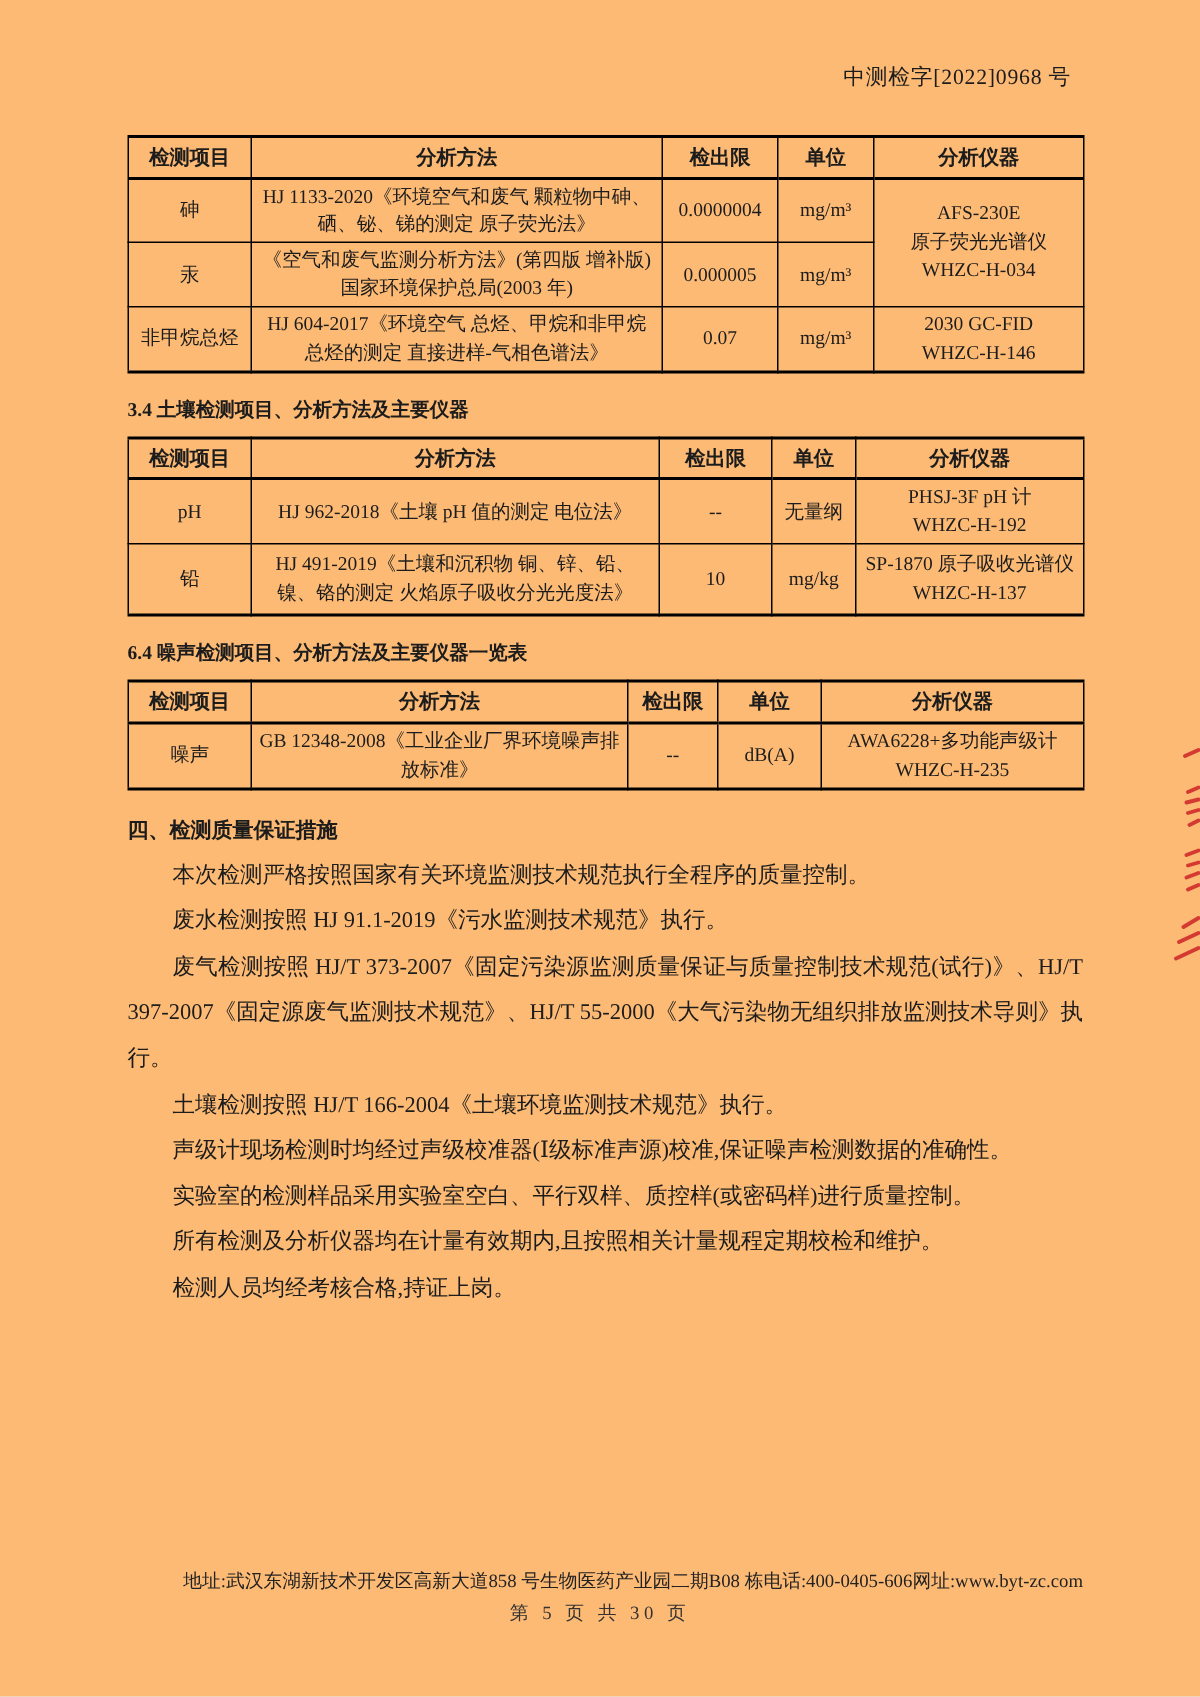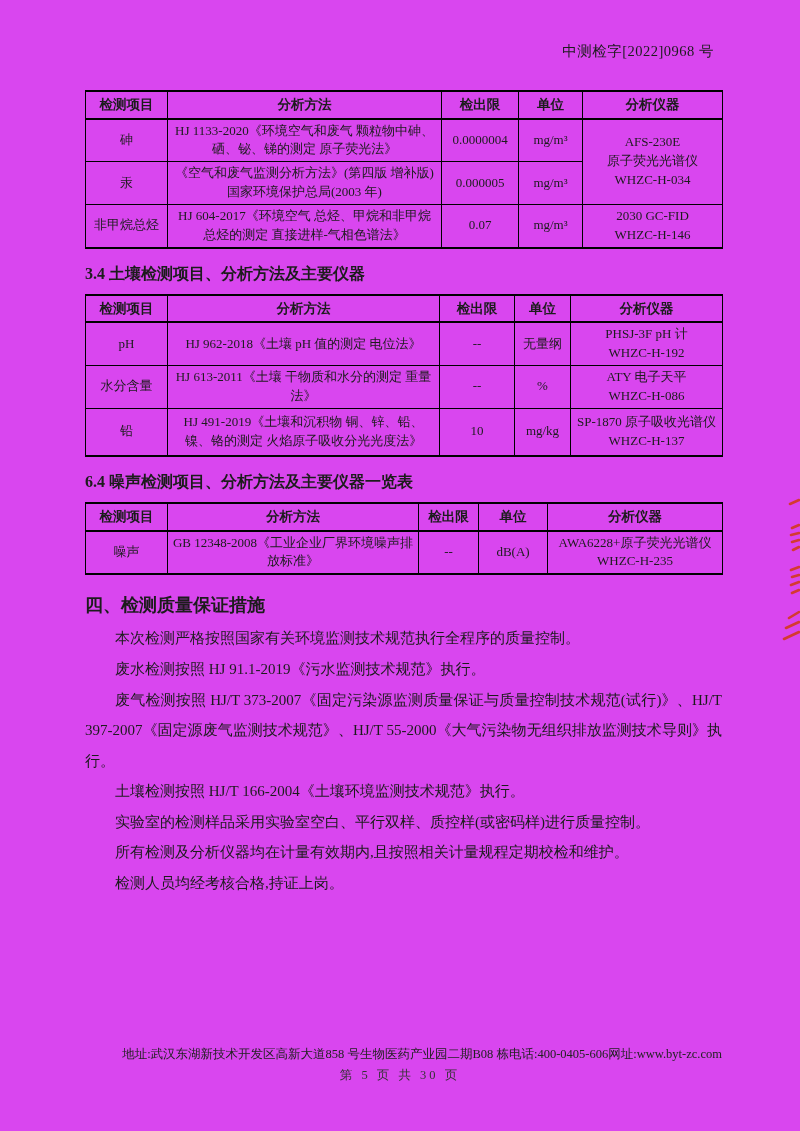--- a/index.html
+++ b/index.html
@@ -1,37 +1,37 @@
 <!DOCTYPE html>
 <html><head>
 <meta charset="utf-8">
 <style>
   html,body{margin:0;padding:0;background:#e8e8e8;}
   .page{
     position:relative;width:800px;height:1131px;margin:0 auto;
-    background:#d946ef;color:#1c1c1c;
+    background:#fdba74;color:#1c1c1c;
     font-family:"Liberation Serif","DejaVu Serif",serif;
     overflow:hidden;
   }
   .doc-number{position:absolute;top:42px;right:86px;font-size:14.5px;letter-spacing:.5px;}
   .content{position:absolute;left:85px;top:90px;width:637px;}
 
   table.rpt{border-collapse:collapse;table-layout:fixed;width:637px;
     border-top:2.5px solid #000;border-bottom:2.5px solid #000;font-size:13px;border-radius:11px;}
   table.rpt th,table.rpt td{
     border:1px solid #000;text-align:center;vertical-align:middle;
     padding:2px 4px;line-height:1.45;word-break:break-word;
   }
   table.rpt thead th{border-bottom:2px solid #000;font-weight:bold;font-size:13.5px;padding:3px 2px;}
   table.rpt tr{height:41px;}
   table.rpt thead tr{height:23px;}
   .inst-line{display:block;}
 
-  .sec-heading{font-size:16px;font-weight:bold;margin:15px 0 9px 0;}
-  .big-heading{font-size:18px;font-weight:bold;margin:18px 0 6px 0;}
+  .sec-heading{font-size:13px;font-weight:bold;margin:15px 0 9px 0;}
+  .big-heading{font-size:14px;font-weight:bold;margin:18px 0 6px 0;}
   .para{font-size:15px;line-height:2.04;text-indent:2em;margin:0;text-align:justify;}
 
   .seal{position:absolute;right:0;top:498px;width:20px;height:150px;overflow:hidden;}
   .footer-page{position:absolute;top:1067px;left:0;width:100%;text-align:center;
     font-size:12.5px;letter-spacing:3px;color:#333;}
   .footer-contact{position:absolute;top:1046px;left:85px;width:637px;
     display:flex;justify-content:flex-end;font-size:12.5px;color:#222;white-space:nowrap;}
 </style>
 </head>
 <body>
@@ -112,30 +112,20 @@
         <tr>
           <td>pH</td>
           <td>HJ 962-2018《土壤 pH 值的测定 电位法》</td>
           <td>--</td>
           <td>无量纲</td>
           <td>
             <span class="inst-line">PHSJ-3F pH 计</span>
             <span class="inst-line">WHZC-H-192</span>
           </td>
         </tr>
-        <tr>
-          <td>水分含量</td>
-          <td>HJ 613-2011《土壤 干物质和水分的测定 重量法》</td>
-          <td>--</td>
-          <td>%</td>
-          <td>
-            <span class="inst-line">ATY 电子天平</span>
-            <span class="inst-line">WHZC-H-086</span>
-          </td>
-        </tr>
         <tr style="height:48px">
           <td>铅</td>
           <td>HJ 491-2019《土壤和沉积物 铜、锌、铅、镍、铬的测定 火焰原子吸收分光光度法》</td>
           <td>10</td>
           <td>mg/kg</td>
           <td>SP-1870 原子吸收光谱仪 WHZC-H-137</td>
         </tr>
       </tbody>
     </table>
 
@@ -157,32 +147,33 @@
           <th>分析仪器</th>
         </tr>
       </thead>
       <tbody>
         <tr>
           <td>噪声</td>
           <td>GB 12348-2008《工业企业厂界环境噪声排放标准》</td>
           <td>--</td>
           <td>dB(A)</td>
           <td>
-            <span class="inst-line">AWA6228+原子荧光光谱仪</span>
+            <span class="inst-line">AWA6228+多功能声级计</span>
             <span class="inst-line">WHZC-H-235</span>
           </td>
         </tr>
       </tbody>
     </table>
 
     <div class="big-heading">四、检测质量保证措施</div>
     <p class="para">本次检测严格按照国家有关环境监测技术规范执行全程序的质量控制。</p>
     <p class="para">废水检测按照 HJ 91.1-2019《污水监测技术规范》执行。</p>
     <p class="para">废气检测按照 HJ/T 373-2007《固定污染源监测质量保证与质量控制技术规范(试行)》、HJ/T 397-2007《固定源废气监测技术规范》、HJ/T 55-2000《大气污染物无组织排放监测技术导则》执行。</p>
     <p class="para">土壤检测按照 HJ/T 166-2004《土壤环境监测技术规范》执行。</p>
+    <p class="para">声级计现场检测时均经过声级校准器(Ⅰ级标准声源)校准,保证噪声检测数据的准确性。</p>
     <p class="para">实验室的检测样品采用实验室空白、平行双样、质控样(或密码样)进行质量控制。</p>
     <p class="para">所有检测及分析仪器均在计量有效期内,且按照相关计量规程定期校检和维护。</p>
     <p class="para">检测人员均经考核合格,持证上岗。</p>
   </div>
 
   <div class="seal">
     <svg width="20" height="150" viewBox="0 0 20 150">
       <g fill="none" stroke="#d43a31" stroke-width="2.6" stroke-linecap="round">
         <path d="M10 6 L19 2"></path>
         <path d="M12 30 L19 27 M11 37 L19 35 M12 44 L19 42 M13 52 L19 49"></path>

